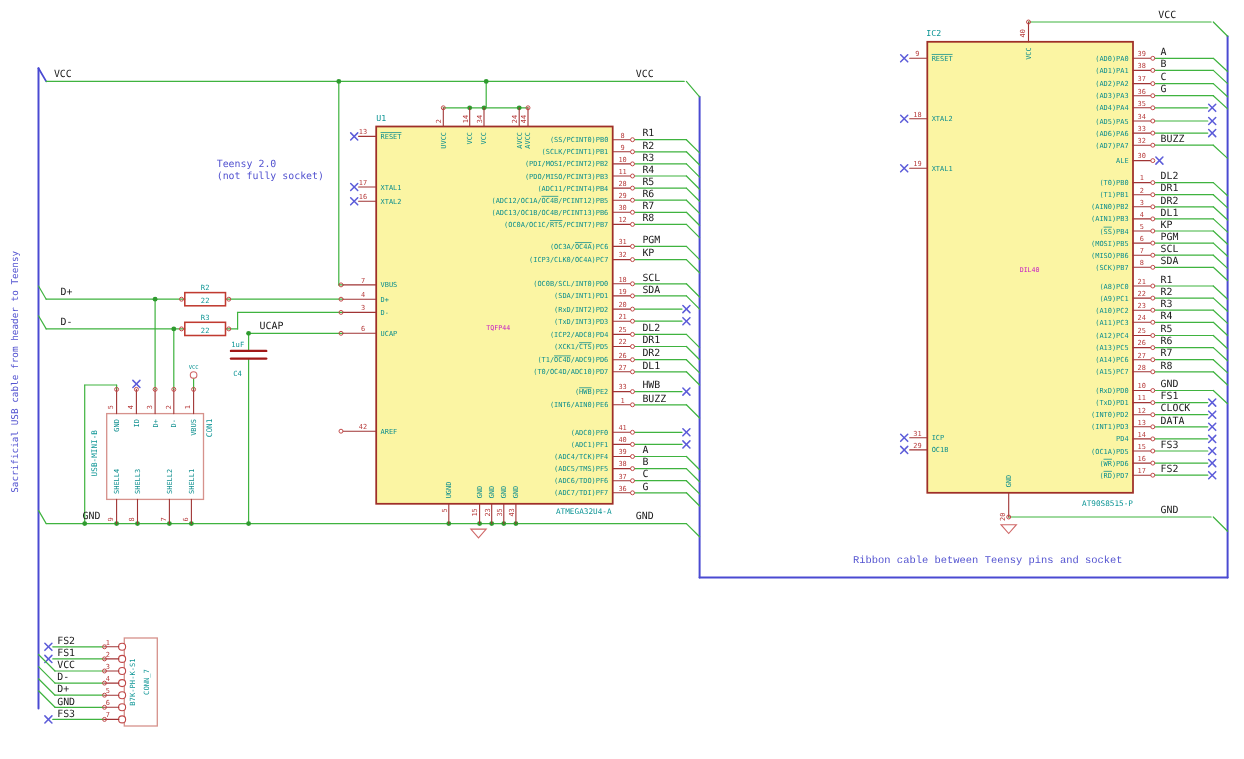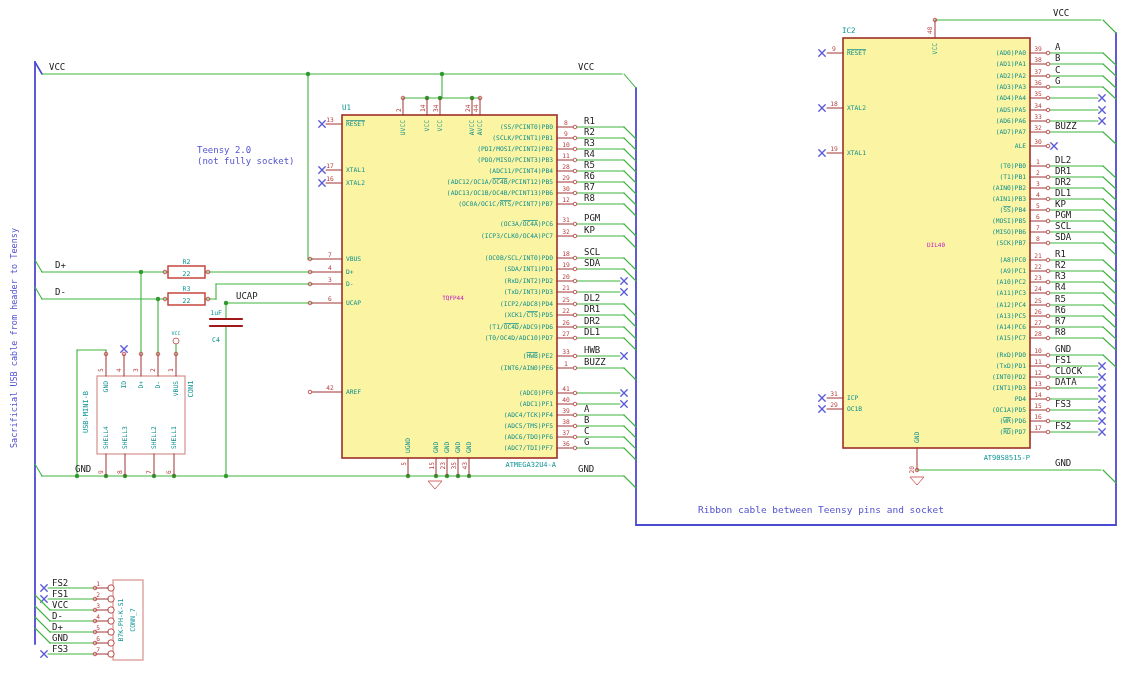--- a/index.html
+++ b/index.html
@@ -2,21 +2,21 @@
 <html><head>
 <meta charset="utf-8">
 <style>
   html,body{margin:0;padding:0;background:#ffffff;}
   .page{position:relative;width:1131px;height:690px;background:#fff;overflow:hidden;
         font-family:"DejaVu Sans Mono", monospace;}
   svg{position:absolute;left:0;top:0;}
   .note{position:absolute;color:#5353d0;font-size:9px;line-height:11px;white-space:pre;}
   .note-vertical{position:absolute;color:#5353d0;font-size:8.5px;white-space:nowrap;
         width:260px;text-align:center;transform:rotate(-90deg);}
-  .caption{position:absolute;color:#5353d0;font-size:9.5px;width:400px;text-align:left;white-space:nowrap;}
+  .caption{position:absolute;color:#5353d0;font-size:9.5px;width:400px;text-align:center;white-space:nowrap;font-family:Liberation Mono, monospace;}
 </style>
 </head>
 <body>
 
 <div class="page">
   <svg id="schematic" width="1131" height="690" viewBox="0 0 1131 690">
       <g>
         <line x1="35" y1="62" x2="35" y2="644" stroke="#4a4ad2" stroke-width="1.8" stroke-linecap="round"></line>
         <line x1="35" y1="62" x2="42" y2="74" stroke="#4a4ad2" stroke-width="1.6" stroke-linecap="round"></line>
         <line x1="636" y1="88" x2="636" y2="525" stroke="#4a4ad2" stroke-width="1.8" stroke-linecap="round"></line>

